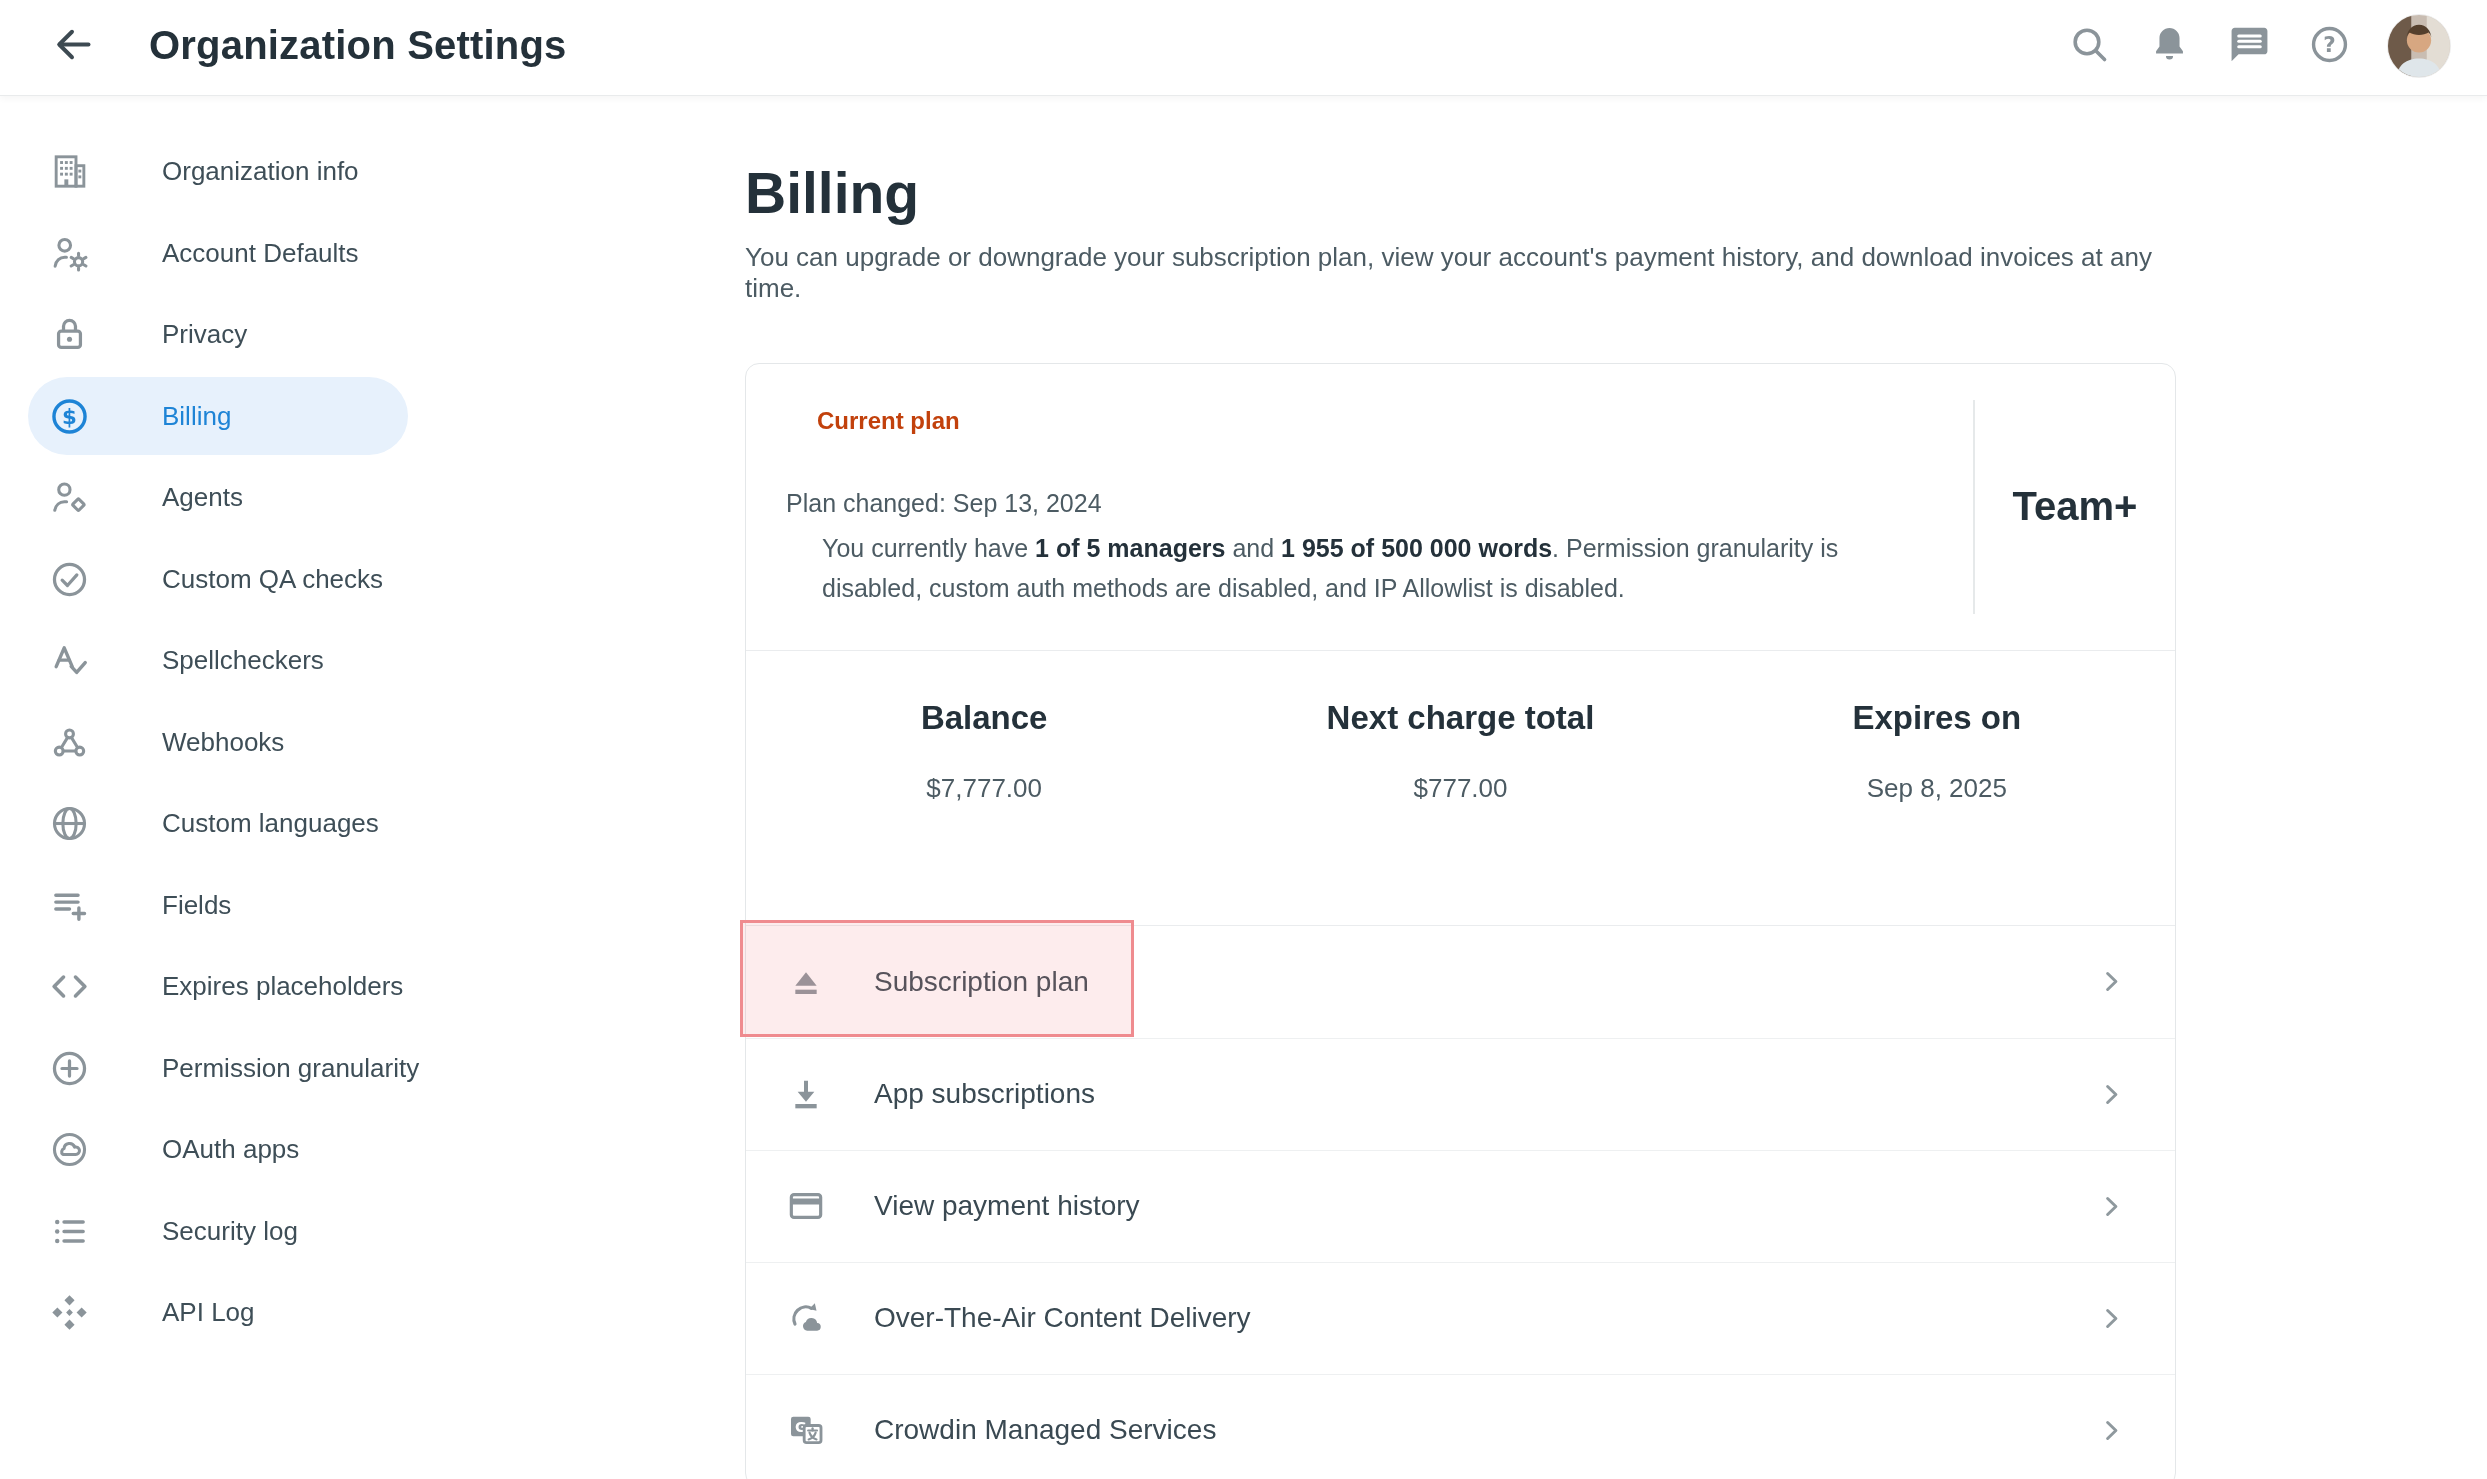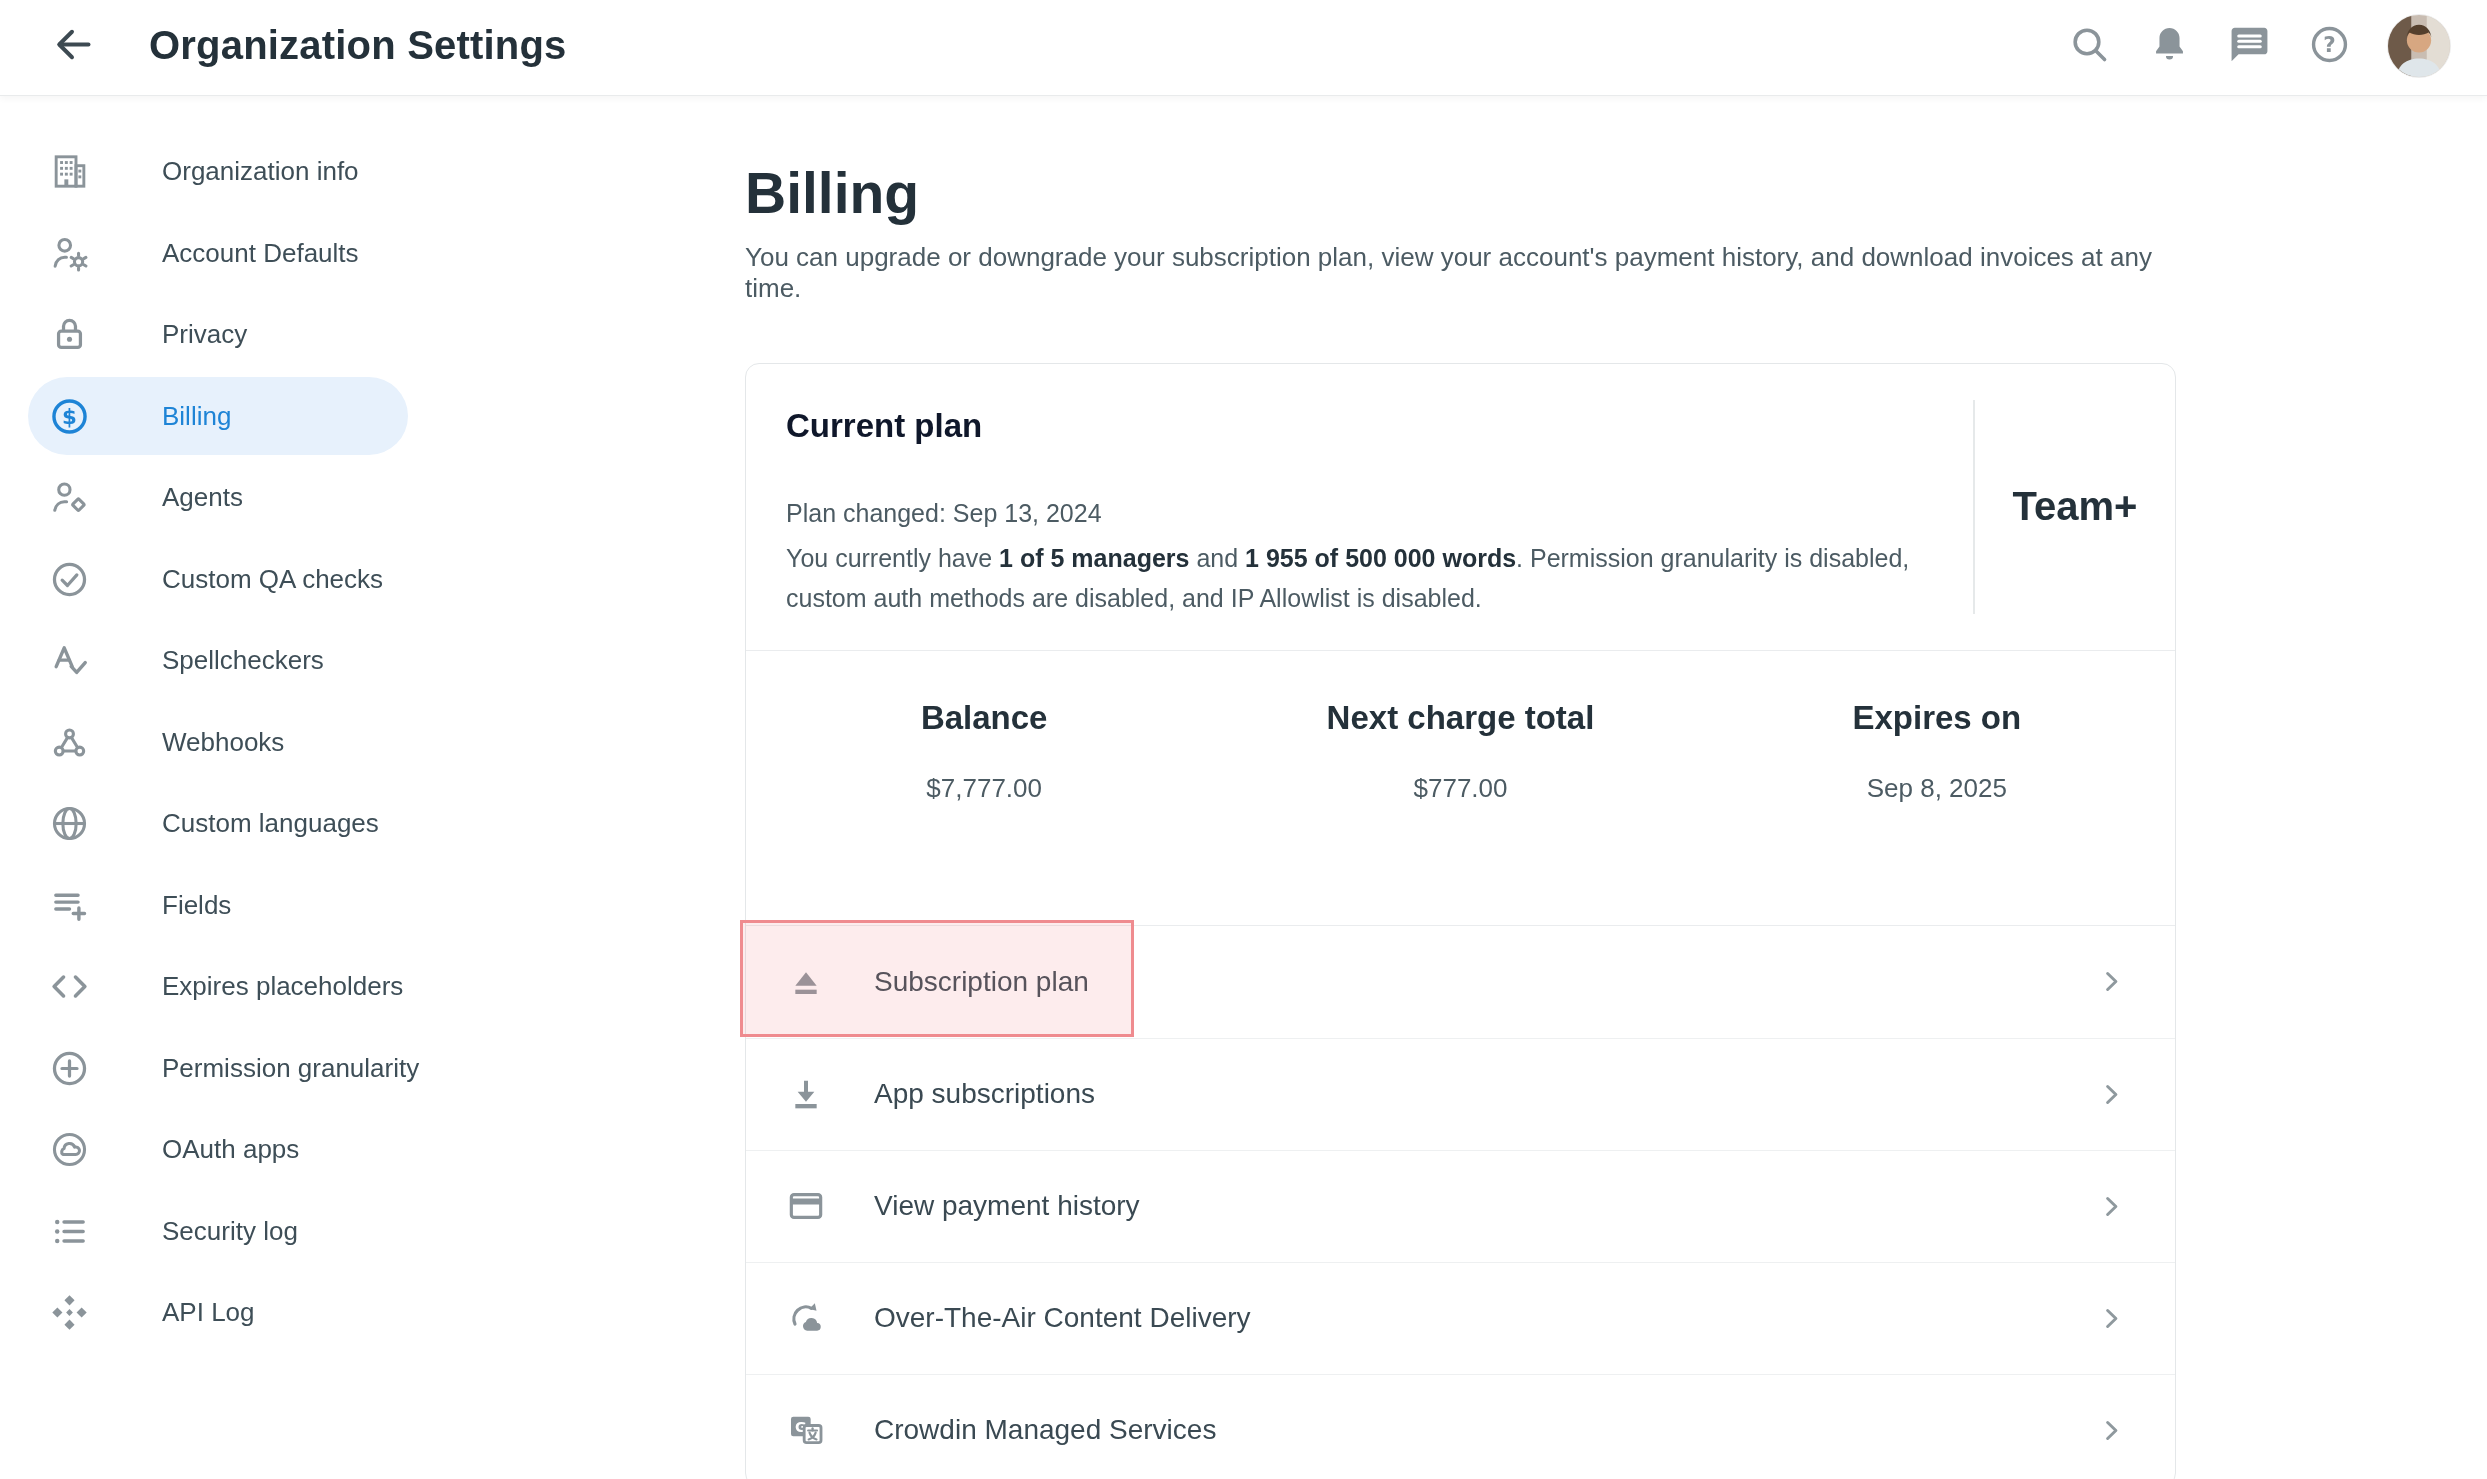--- a/index.html
+++ b/index.html
@@ -33,23 +33,23 @@
 
   main { margin-left:296px; width:1431px; }
   .page-h1 { margin-top:64px; font-size:57px; font-weight:700; color:#24313a; }
   .subtitle { margin-top:15.5px; font-size:26px; color:#4c5b63; }
 
   
   .card { margin-top:59px; width:1431px; border:1.7px solid #e4e7e9; border-radius:14px;
     background:#fff; }
   .plan-section { position:relative; height:287px; border-bottom:1.7px solid #eaecee;
     padding:43px 250px 0 40px; }
-  .plan-section h3 { font-size:33px; font-weight:700; color:#0f172a; }
+  .plan-section h3 { font-size:24px; font-weight:700; color:#c2410c;margin-left:31px; }
   .plan-changed { margin-top:48px; font-size:25px; color:#4c5b63; line-height:40px; }
-  .usage { margin-top:5.2px; font-size:25px; color:#4c5b63; line-height:40px; max-width:1144px; }
+  .usage { margin-top:5.2px; font-size:25px; color:#4c5b63; line-height:40px; max-width:1144px;margin-left:36px; }
   .usage b { color:#24313a; font-weight:700; }
   .divider-v { position:absolute; right:200px; top:36px; bottom:36px; width:1.7px; background:#e6e9ea; }
   .plan-name { position:absolute; right:0; top:0; bottom:0; width:200px; display:flex;
     align-items:center; justify-content:center; font-size:40px; font-weight:700; color:#24313a; }
 
   .stats { height:275px; border-bottom:1.7px solid #eaecee; display:flex; }
   .stat { flex:1; text-align:center; padding-top:48px; }
   .s-label { font-size:33px; font-weight:700; color:#24313a; }
   .s-value { margin-top:36px; font-size:26px; color:#4c5b63; }
 

